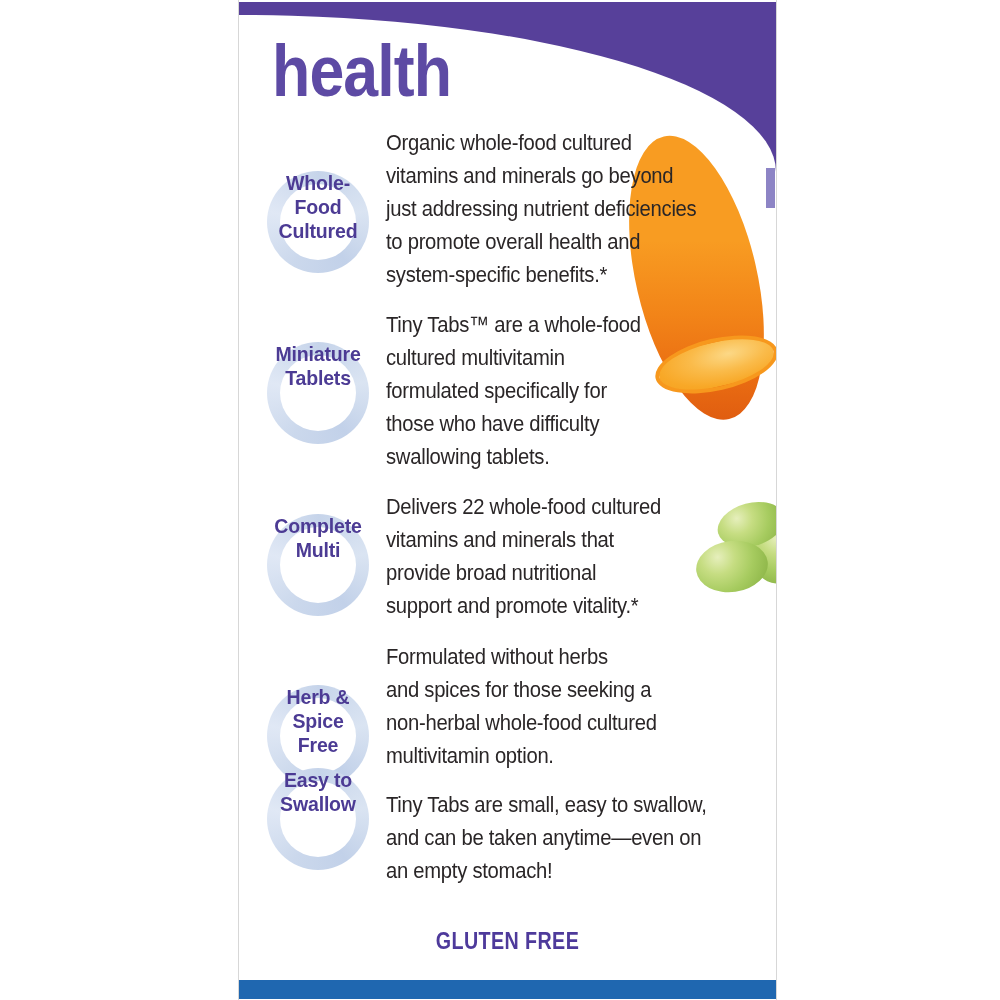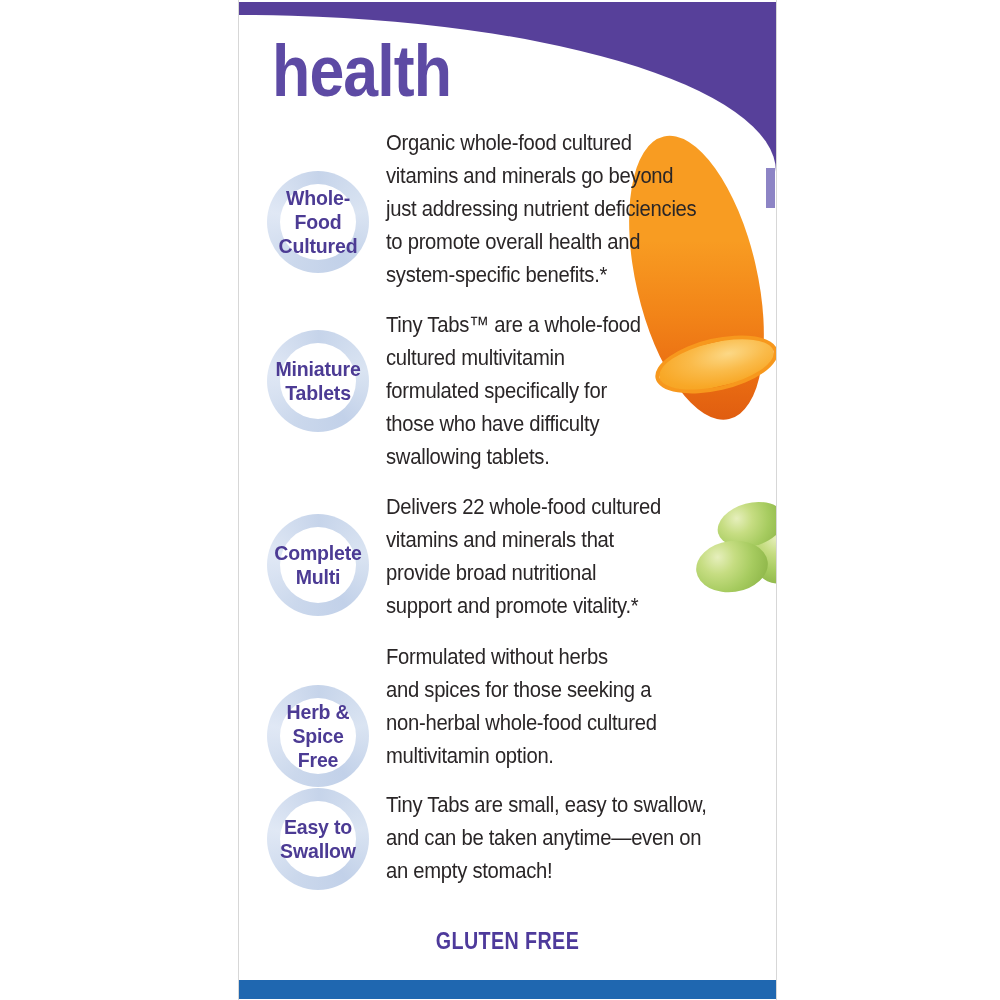--- a/index.html
+++ b/index.html
@@ -18,21 +18,21 @@
   .swoosh-tail{position:absolute;right:1px;top:166px;width:9px;height:40px;background:var(--swoosh-tail-purple,#8d84c5);}
   .title{
     position:absolute;left:33px;top:35px;margin:0;z-index:3;
     font-size:72px;line-height:72px;font-weight:700;color:var(--title-purple,#5d4aa4);
     letter-spacing:-1px;transform:scaleX(.87);transform-origin:left top;
   }
   
   .badge{
     position:absolute;left:28px;width:102px;height:102px;border-radius:50%;z-index:2;
     background:conic-gradient(from 210deg,#cbd8ec,#e0e8f5 20%,#c6d4ea 42%,#dae4f2 63%,#c2d1e9 82%,#cbd8ec);
-    display:flex;align-items:center;justify-content:center;
+    display:flex;justify-content:center;
   }
   .badge::after{content:"";position:absolute;inset:13px;background:#ffffff;border-radius:50%;}
   .badge-label{
     position:relative;z-index:2;width:130px;text-align:center;white-space:pre-line;
     font-weight:700;font-size:21px;line-height:24px;color:var(--badge-text,#4c3b94);
     transform:scaleX(.93);transform-origin:center center;letter-spacing:-0.2px;
   }
   .ftext{
     position:absolute;left:147px;z-index:2;white-space:pre-line;
     font-size:22px;line-height:33px;letter-spacing:-0.3px;color:var(--body-text,#2a2627);
@@ -90,21 +90,21 @@
 Cultured</span>
     </div>
     <div class="ftext" style="top:126px">Organic whole-food cultured
 vitamins and minerals go beyond
 just addressing nutrient deficiencies
 to promote overall health and
 system-specific benefits.*</div>
   </div>
 
   <div>
-    <div class="badge" style="top:330px">
+    <div class="badge" style="top:342px">
       <span class="badge-label">Miniature
 Tablets</span>
     </div>
     <div class="ftext" style="top:308px">Tiny Tabs™ are a whole-food
 cultured multivitamin
 formulated specifically for
 those who have difficulty
 swallowing tablets.</div>
   </div>
 
@@ -124,21 +124,21 @@
       <span class="badge-label">Herb &amp;
 Spice Free</span>
     </div>
     <div class="ftext" style="top:640px">Formulated without herbs
 and spices for those seeking a
 non-herbal whole-food cultured
 multivitamin option.</div>
   </div>
 
   <div>
-    <div class="badge" style="top:788px">
+    <div class="badge" style="top:768px">
       <span class="badge-label">Easy to
 Swallow</span>
     </div>
     <div class="ftext" style="top:788px">Tiny Tabs are small, easy to swallow,
 and can be taken anytime—even on
 an empty stomach!</div>
   </div>
 
   <div class="gluten">GLUTEN FREE</div>
 

